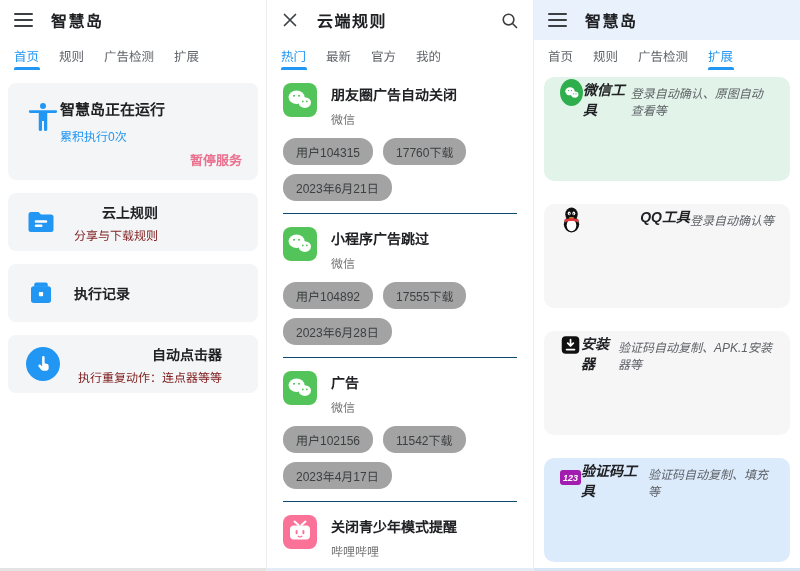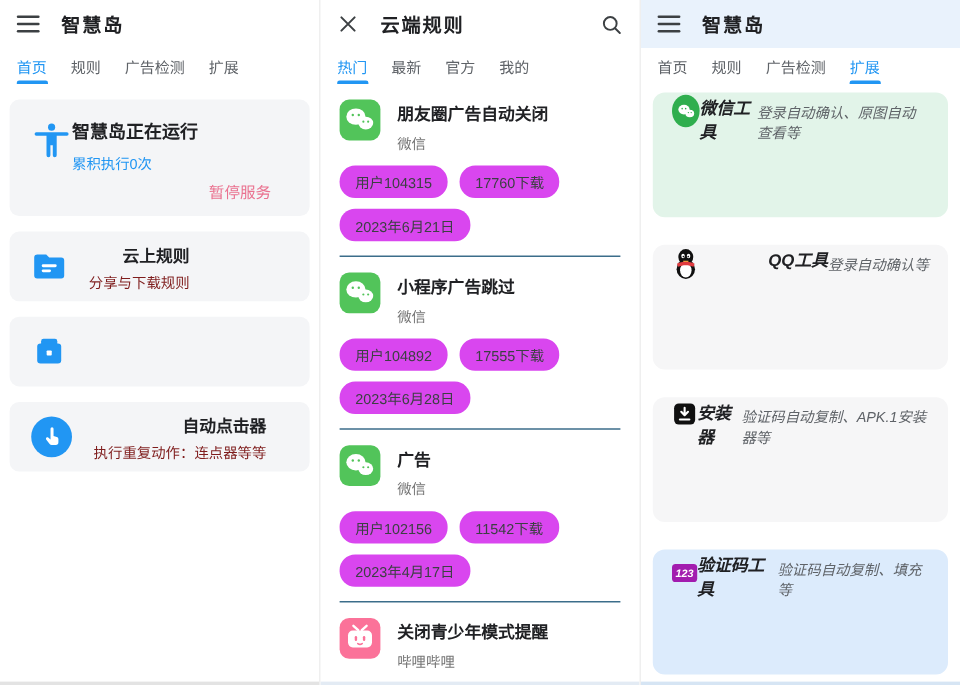--- a/index.html
+++ b/index.html
@@ -37,42 +37,42 @@
        bottom:0;width:26px;height:3px;background:var(--accent);border-radius:2px 2px 0 0;}
 
   
   .home-body{padding:13px 8px 0;}
   .card{background:#f4f5f7;border-radius:8px;}
   .status-card{position:relative;height:97px;margin-bottom:13px;padding:15px 16px 0 18px;
        display:flex;cursor:default;}
   .status-icon{width:34px;height:34px;flex:none;margin-top:2px;}
   .status-title{font-size:15px;font-weight:700;}
   .status-link{font-size:12px;color:var(--accent);margin-top:8px;cursor:pointer;}
-  .pause-btn{position:absolute;right:32px;bottom:11px;font-size:13px;font-weight:400;
+  .pause-btn{position:absolute;right:16px;bottom:11px;font-size:13px;font-weight:700;
        color:var(--pause-pink);cursor:pointer;}
   .menu-card{height:58px;margin-bottom:13px;display:flex;align-items:center;gap:18px;
        padding:0 16px 0 18px;cursor:pointer;}
   .menu-icon{width:30px;height:30px;flex:none;}
   .menu-icon.round{width:34px;height:34px;background:var(--accent);border-radius:50%;
        display:flex;align-items:center;justify-content:center;}
   .menu-title{font-size:14px;font-weight:700;text-align:right;}
   .menu-sub{font-size:12px;color:#7f1d1d;margin-top:4px;}
 
   
   .rule-list{padding:0 16px;}
   .rule-item{padding:13px 0 12px;border-bottom:1px solid #0c4a6e;cursor:pointer;}
   .rule-head{display:flex;gap:14px;}
   .app-icon{width:34px;height:34px;border-radius:8px;flex:none;display:flex;
        align-items:center;justify-content:center;}
   .app-icon.wechat{background:var(--wechat-green);}
   .app-icon.bilibili{background:var(--bilibili-pink);}
   .rule-title{font-size:14px;font-weight:700;padding-top:1px;}
   .rule-app{font-size:12px;color:#757575;margin-top:6px;}
   .chip-row{display:flex;gap:10px;margin-top:11px;}
-  .chip{background:#d946ef;border-radius:13px;padding:5px 13px;font-size:12px;color:#3c4043;}
+  .chip{background:#a3a3a3;border-radius:13px;padding:5px 13px;font-size:12px;color:#3c4043;}
 
   
   .ext-body{padding:7px 10px 0;}
   .ext-card{height:104px;border-radius:10px;margin-bottom:23px;padding:2px 16px 13px;
        display:flex;cursor:pointer;font-style:italic;}
   .bg-green{background:var(--card-green);}
   .bg-gray{background:var(--card-gray);}
   .bg-blue{background:var(--card-blue);}
   .ext-card .grow{flex:1;}
   .ext-title{font-size:14px;font-weight:700;}
@@ -133,20 +133,21 @@
         </div>
       </div>
 
       <div class="card menu-card">
         <svg class="menu-icon" viewBox="0 0 24 24">
           <path fill="#2196f3" d="M8.2 3.5h7.6A1.6 1.6 0 0 1 17.4 5.1V7H6.6V5.1a1.6 1.6 0 0 1 1.6-1.6z"></path>
           <rect x="4" y="6.6" width="16" height="13.4" rx="2.2" fill="#2196f3"></rect>
           <rect x="10.3" y="11.2" width="3.4" height="3.4" rx=".6" fill="#fff"></rect>
         </svg>
         <div>
+          <div class="menu-title">执行记录</div>
         </div>
       </div>
 
       <div class="card menu-card">
         <div class="menu-icon round">
           <svg width="18" height="18" viewBox="0 0 20 20">
             <path fill="#fff" d="M9 2.6a1.4 1.4 0 0 1 2.8 0v6.6l3 .9c.9.3 1.5 1.1 1.5 2v3a2.4 2.4 0 0 1-2.4 2.4h-3.8a2.4 2.4 0 0 1-1.9-.9l-3.1-3.9c-.5-.6-.4-1.5.2-2 .5-.4 1.3-.3 1.8.1L9 12.4z"></path>
           </svg>
         </div>
         <div>

